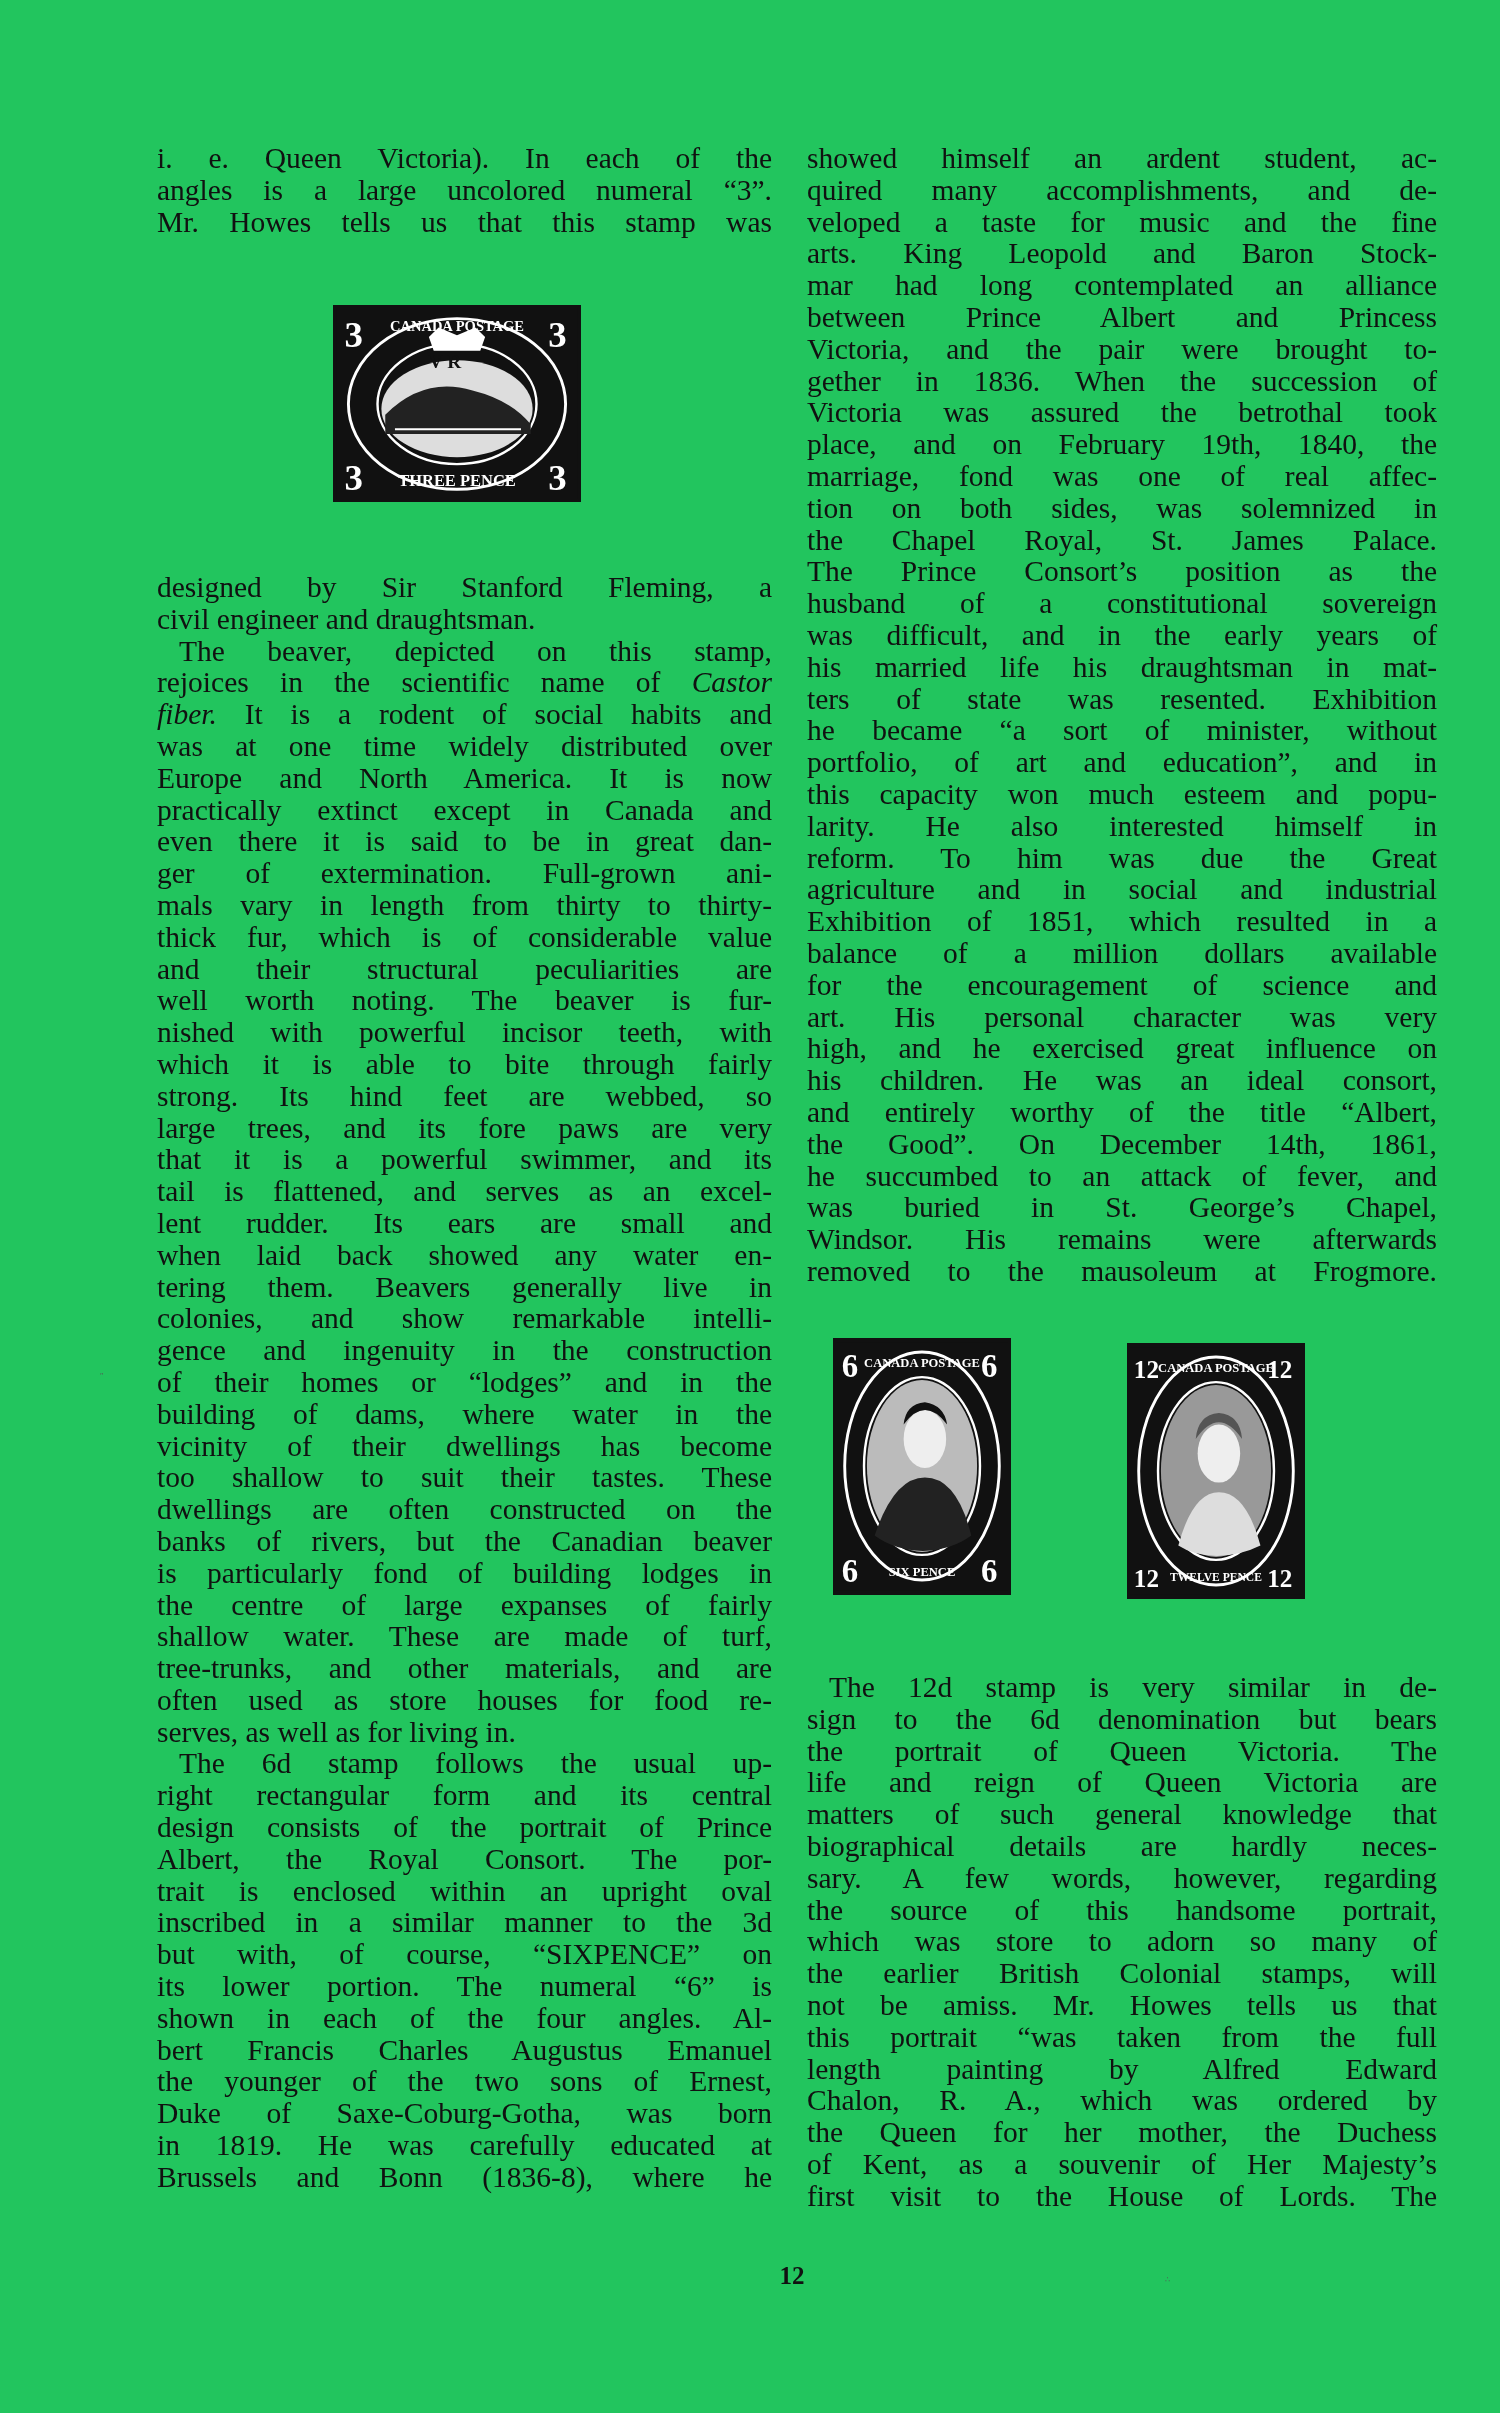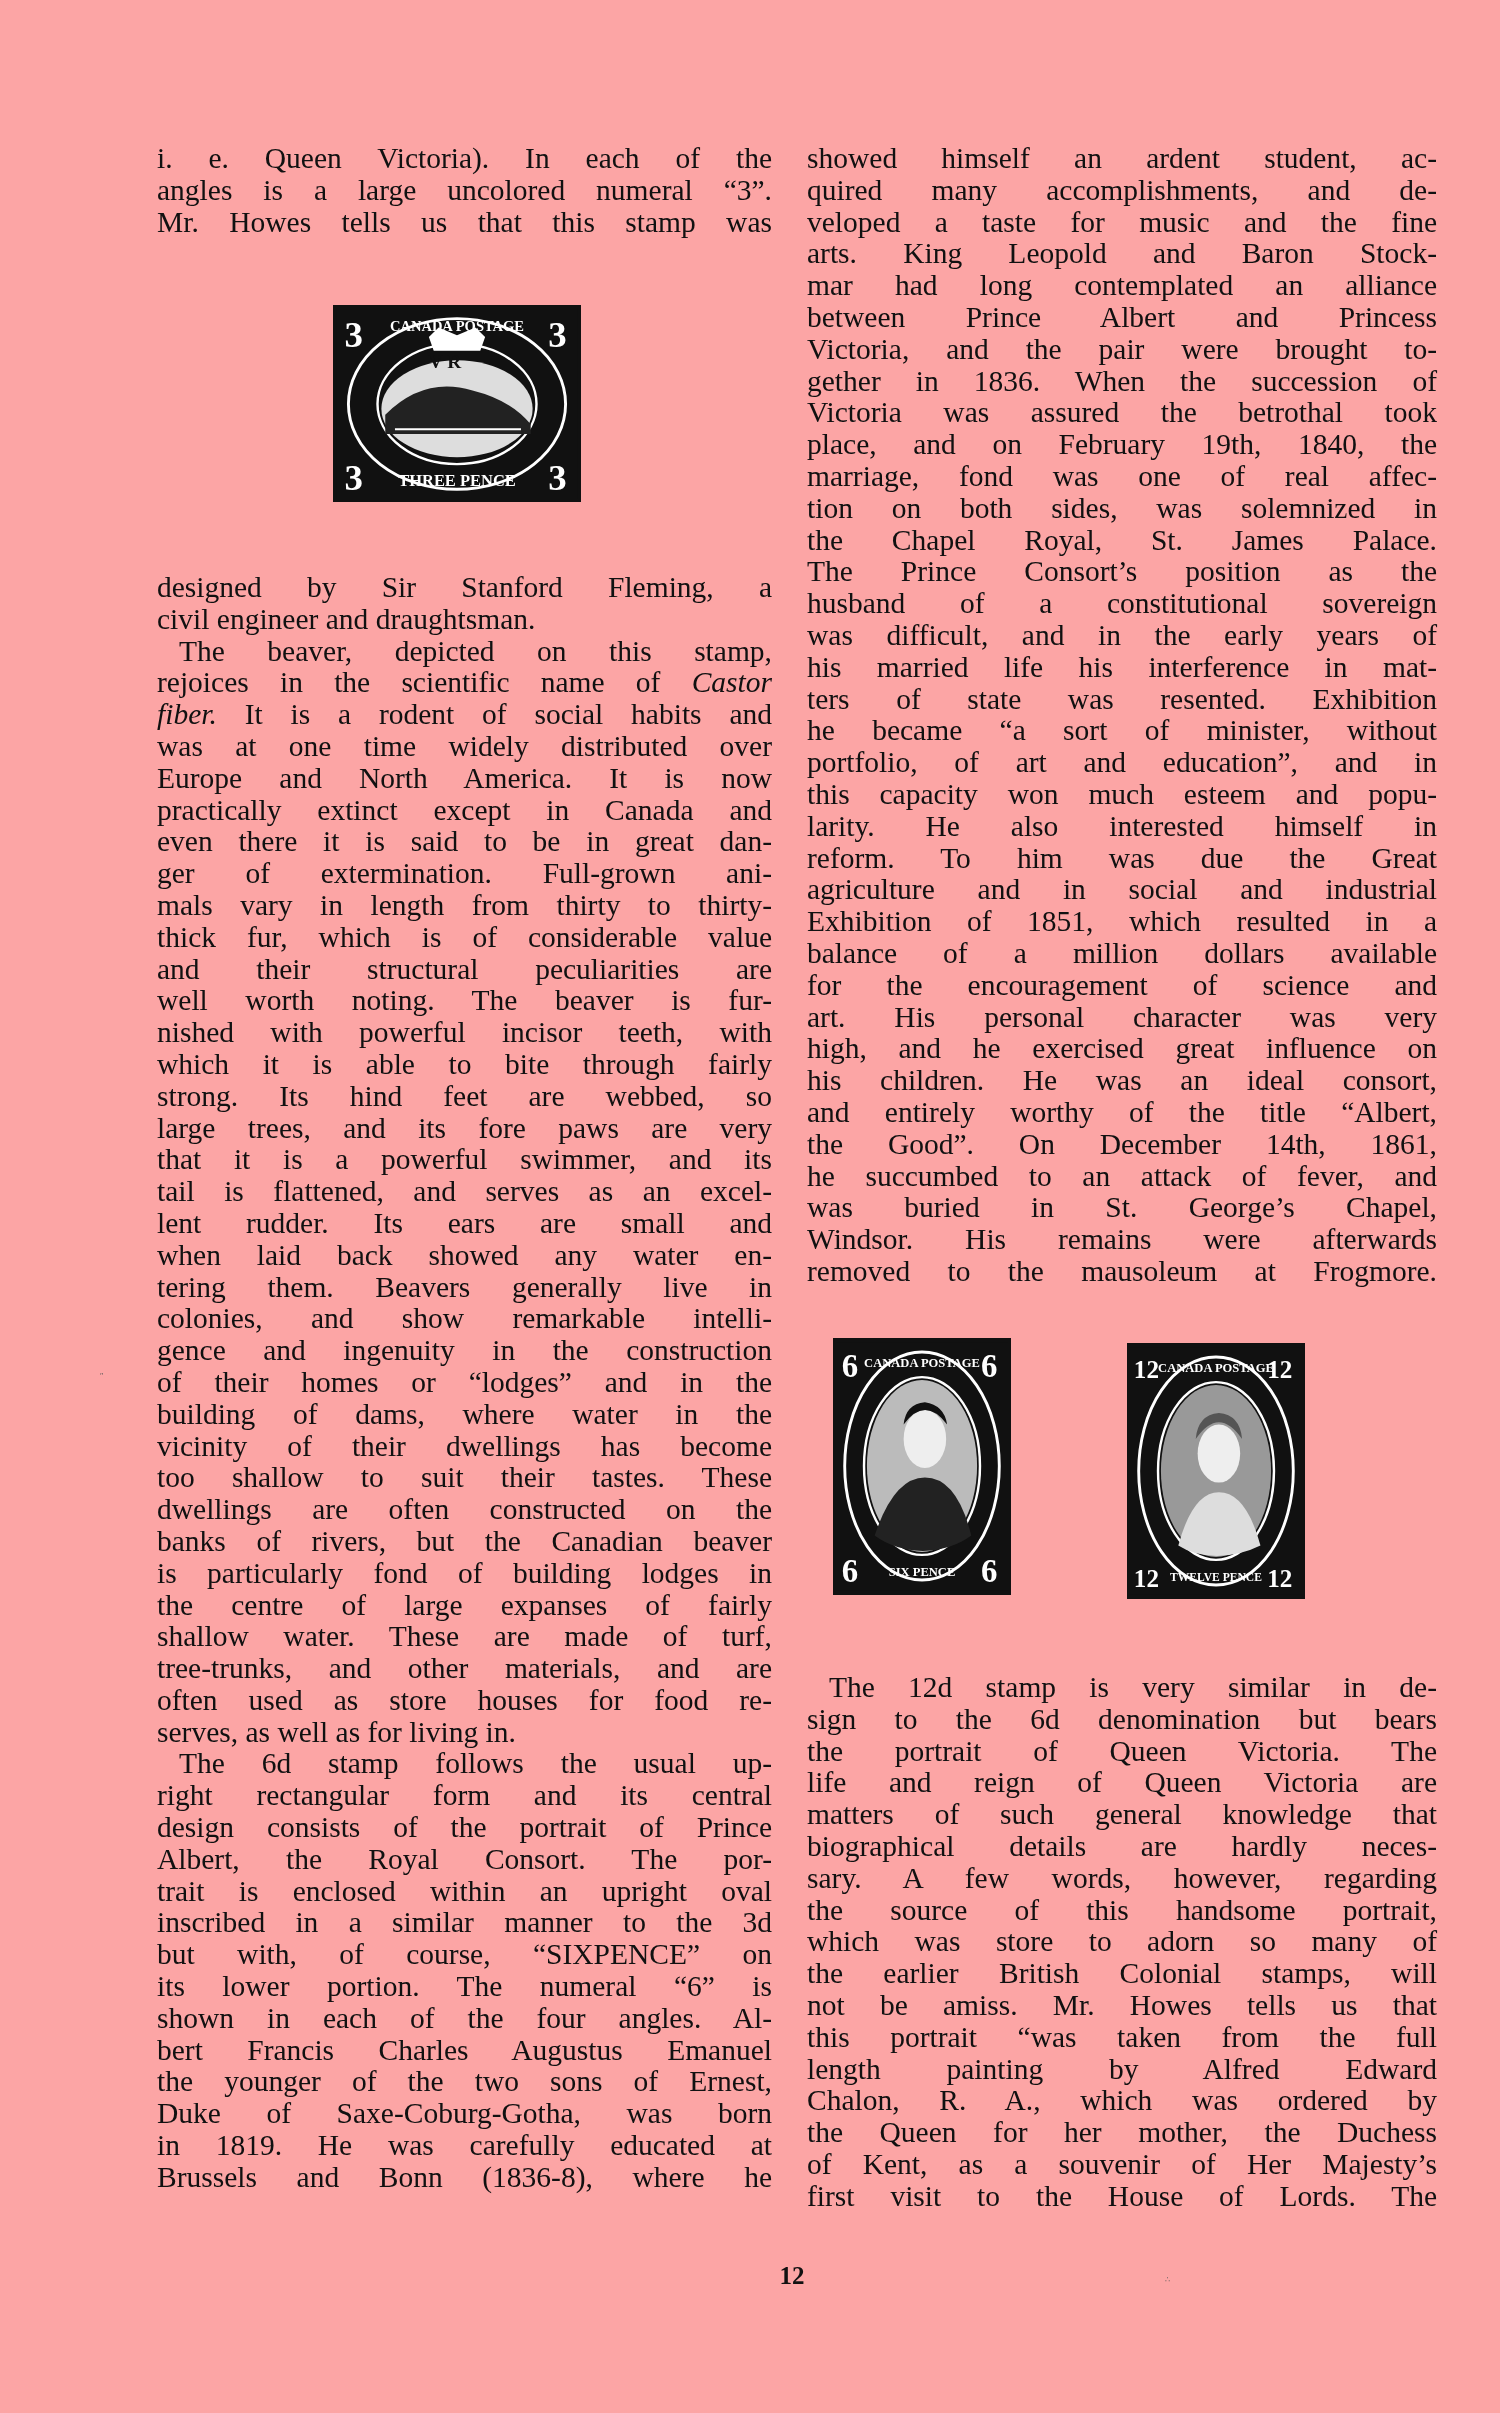--- a/index.html
+++ b/index.html
@@ -1,17 +1,17 @@
 <!DOCTYPE html>
 <html><head>
 <meta charset="utf-8">
 <style>
   html, body { margin: 0; padding: 0; background: #ffffff; }
   body { width: 1500px; height: 2413px; position: relative; overflow: hidden; }
-  .page { position: absolute; left: 0; top: 0; width: 1500px; height: 2413px; background: #fca5a5; }
+  .page { position: absolute; left: 0; top: 0; width: 1500px; height: 2413px; background: #22c55e; }
   .col {
     position: absolute;
     font-family: "Liberation Serif", "DejaVu Serif", serif;
     font-size: 29.5px;
     line-height: 31.8px;
     color: #111;
     text-align: justify;
   }
   .line { display: block; white-space: nowrap; height: 31.8px; text-align-last: justify; text-align: justify; }
   .line.last { text-align-last: left; }
@@ -127,21 +127,21 @@
     <span class="line">Victoria, and the pair were brought to-</span>
     <span class="line">gether in 1836.  When the succession of</span>
     <span class="line">Victoria was assured the betrothal took</span>
     <span class="line">place, and on February 19th, 1840, the</span>
     <span class="line">marriage, fond was one of real affec-</span>
     <span class="line">tion on both sides, was solemnized in</span>
     <span class="line">the Chapel Royal, St. James Palace.</span>
     <span class="line">The Prince Consort’s position as the</span>
     <span class="line">husband of a constitutional sovereign</span>
     <span class="line">was difficult, and in the early years of</span>
-    <span class="line">his married life his interference in mat-</span>
+    <span class="line">his married life his draughtsman in mat-</span>
     <span class="line">ters of state was resented.  Exhibition</span>
     <span class="line">he became “a sort of minister, without</span>
     <span class="line">portfolio, of art and education”, and in</span>
     <span class="line">this capacity won much esteem and popu-</span>
     <span class="line">larity.  He also interested himself in</span>
     <span class="line">reform.  To him was due the Great</span>
     <span class="line">agriculture and in social and industrial</span>
     <span class="line">Exhibition of 1851, which resulted in a</span>
     <span class="line">balance of a million dollars available</span>
     <span class="line">for the encouragement of science and</span>

